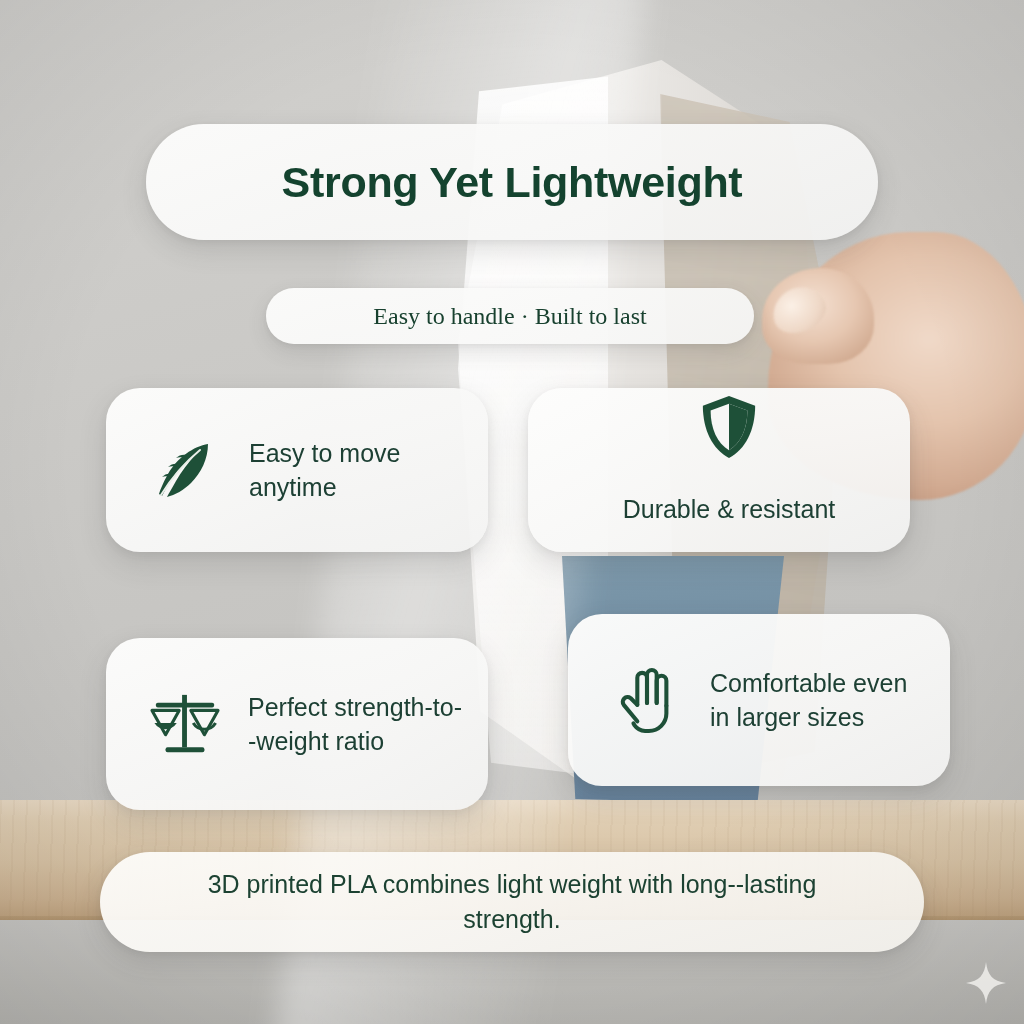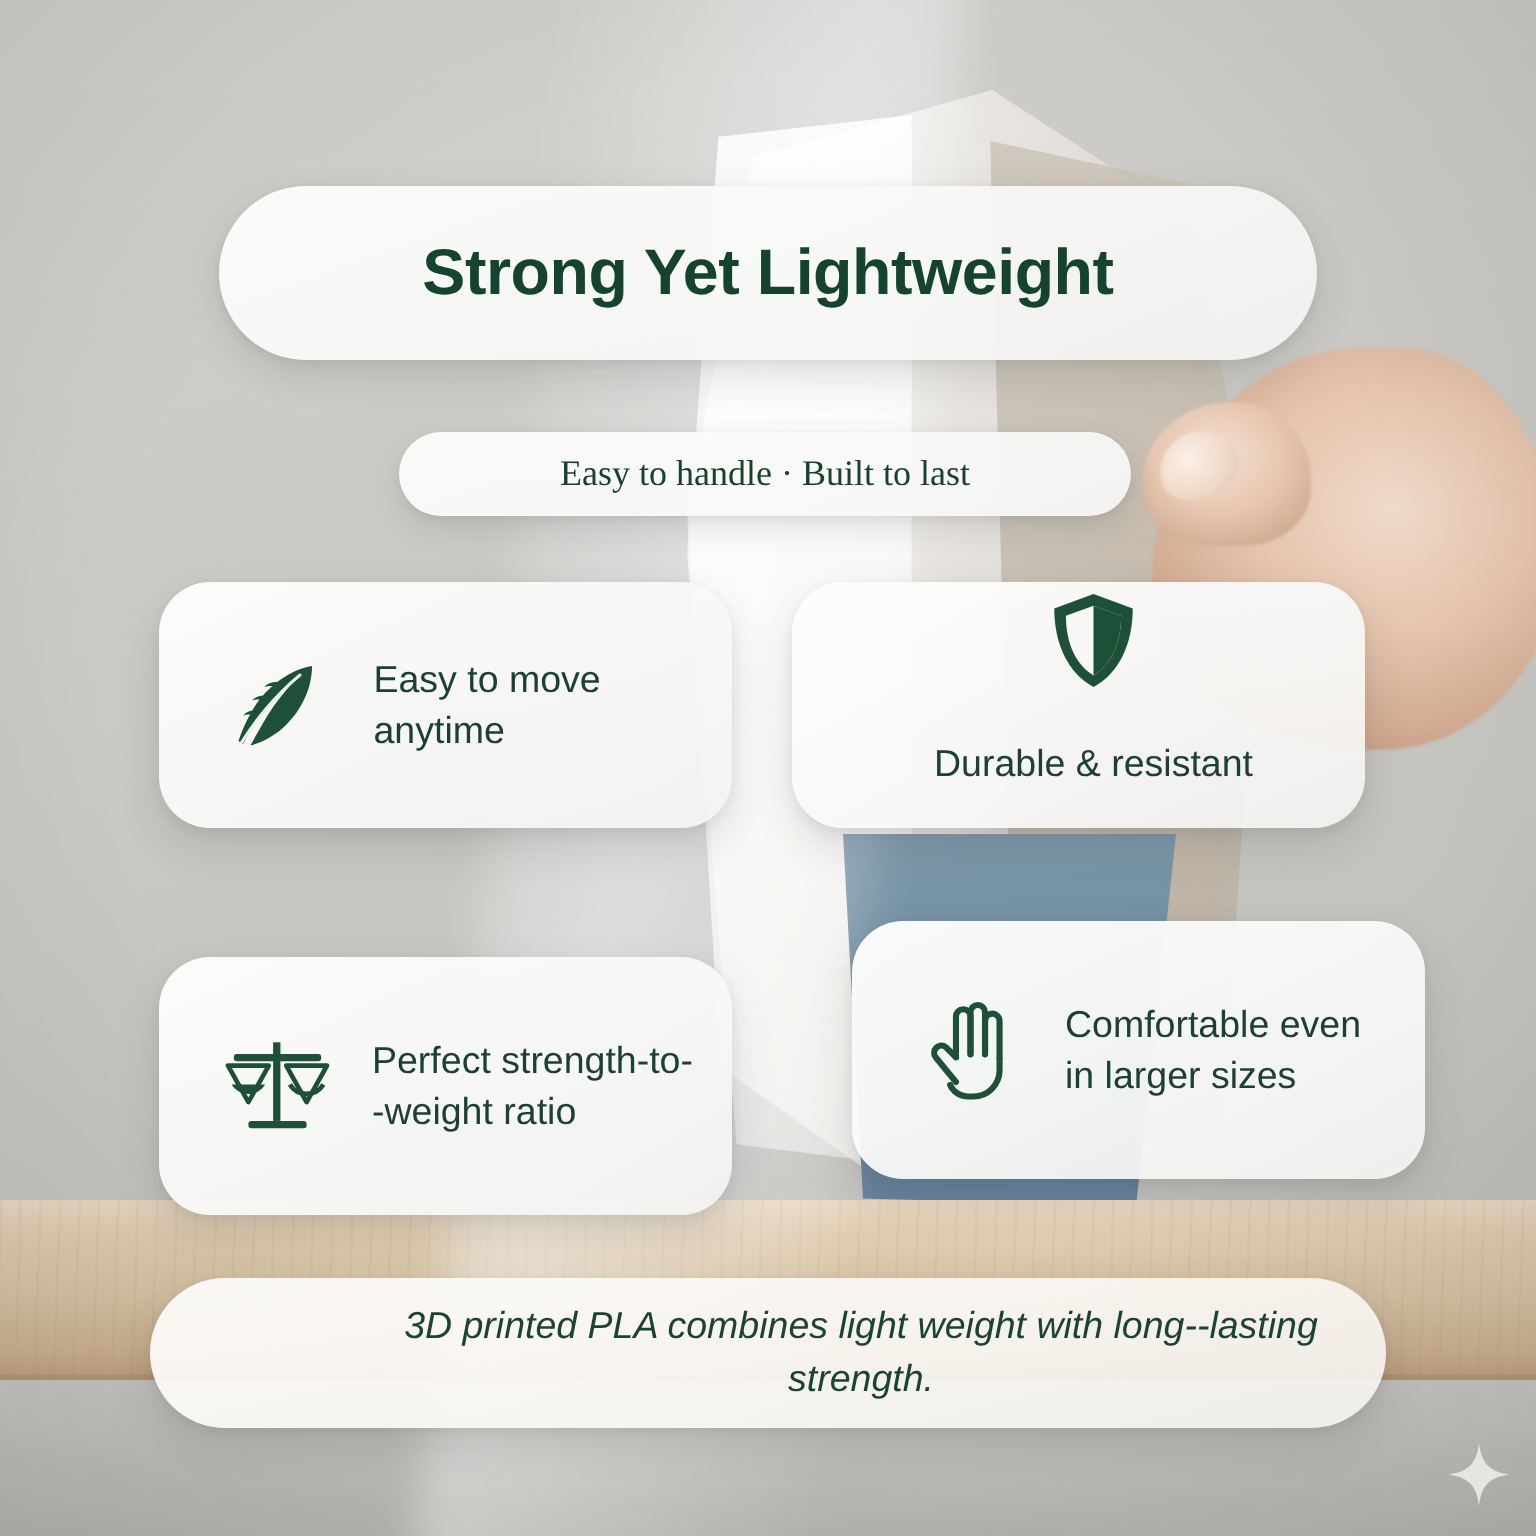--- a/index.html
+++ b/index.html
@@ -183,23 +183,22 @@
   }
   .card-3 .card-label, .card-4 .card-label { max-width:244px; }
 
   .pill-footer {
     position:absolute;
     left:100px; top:852px;
     width:824px; height:100px;
     background:linear-gradient(160deg, rgba(253,252,249,.95) 0%, rgba(249,247,243,.93) 55%, rgba(245,243,238,.91) 100%);
     border-radius:50px;
     box-shadow:0 10px 26px rgba(70,70,70,.16), 0 2px 6px rgba(70,70,70,.08);
-    display:flex; align-items:center; justify-content:flex-end;
+    display:flex; align-items:center; justify-content:center;
     text-align:center;
-    font-style:italic;
   }
   .pill-footer .t {
     font-size:25px;
     line-height:1.42;
     color:#1c4232;
     max-width:700px;
   }
 
   .sparkle {
     position:absolute;

